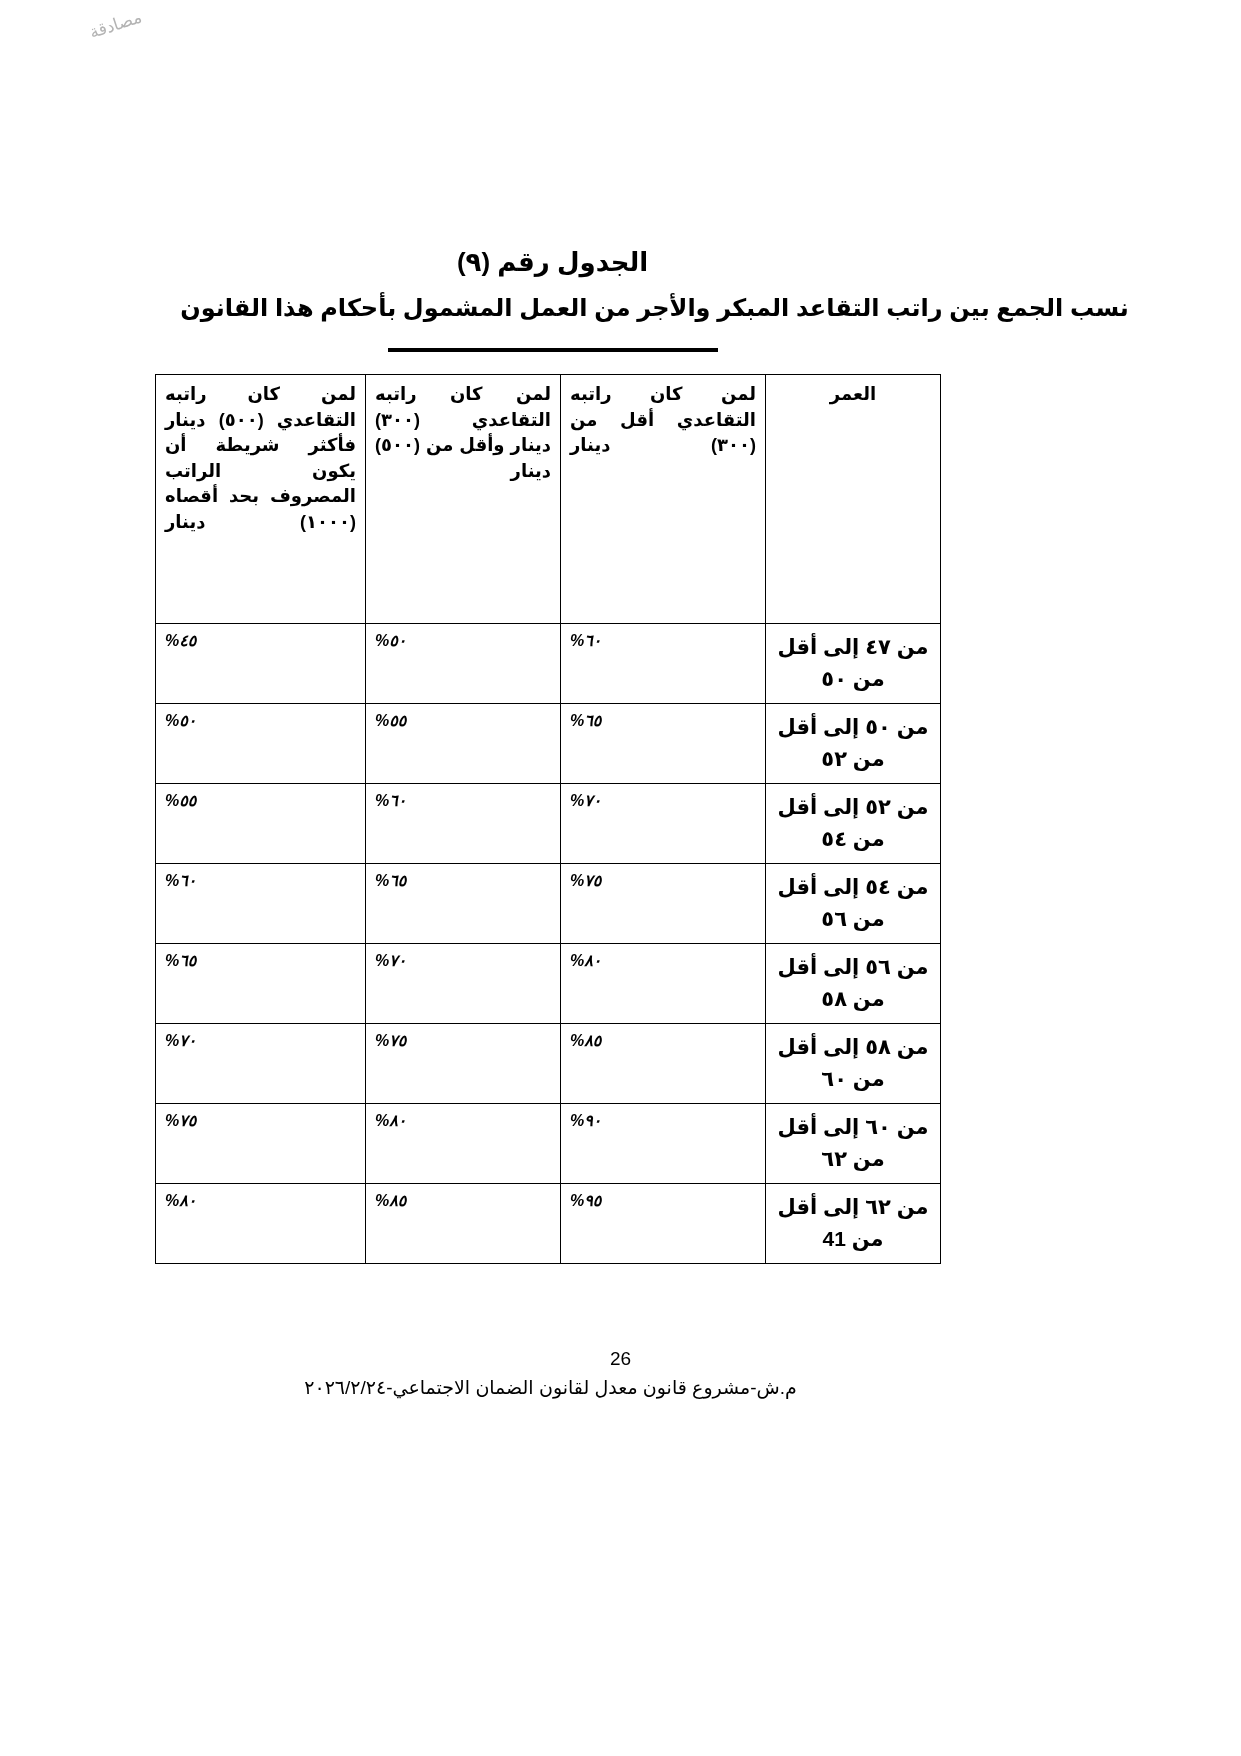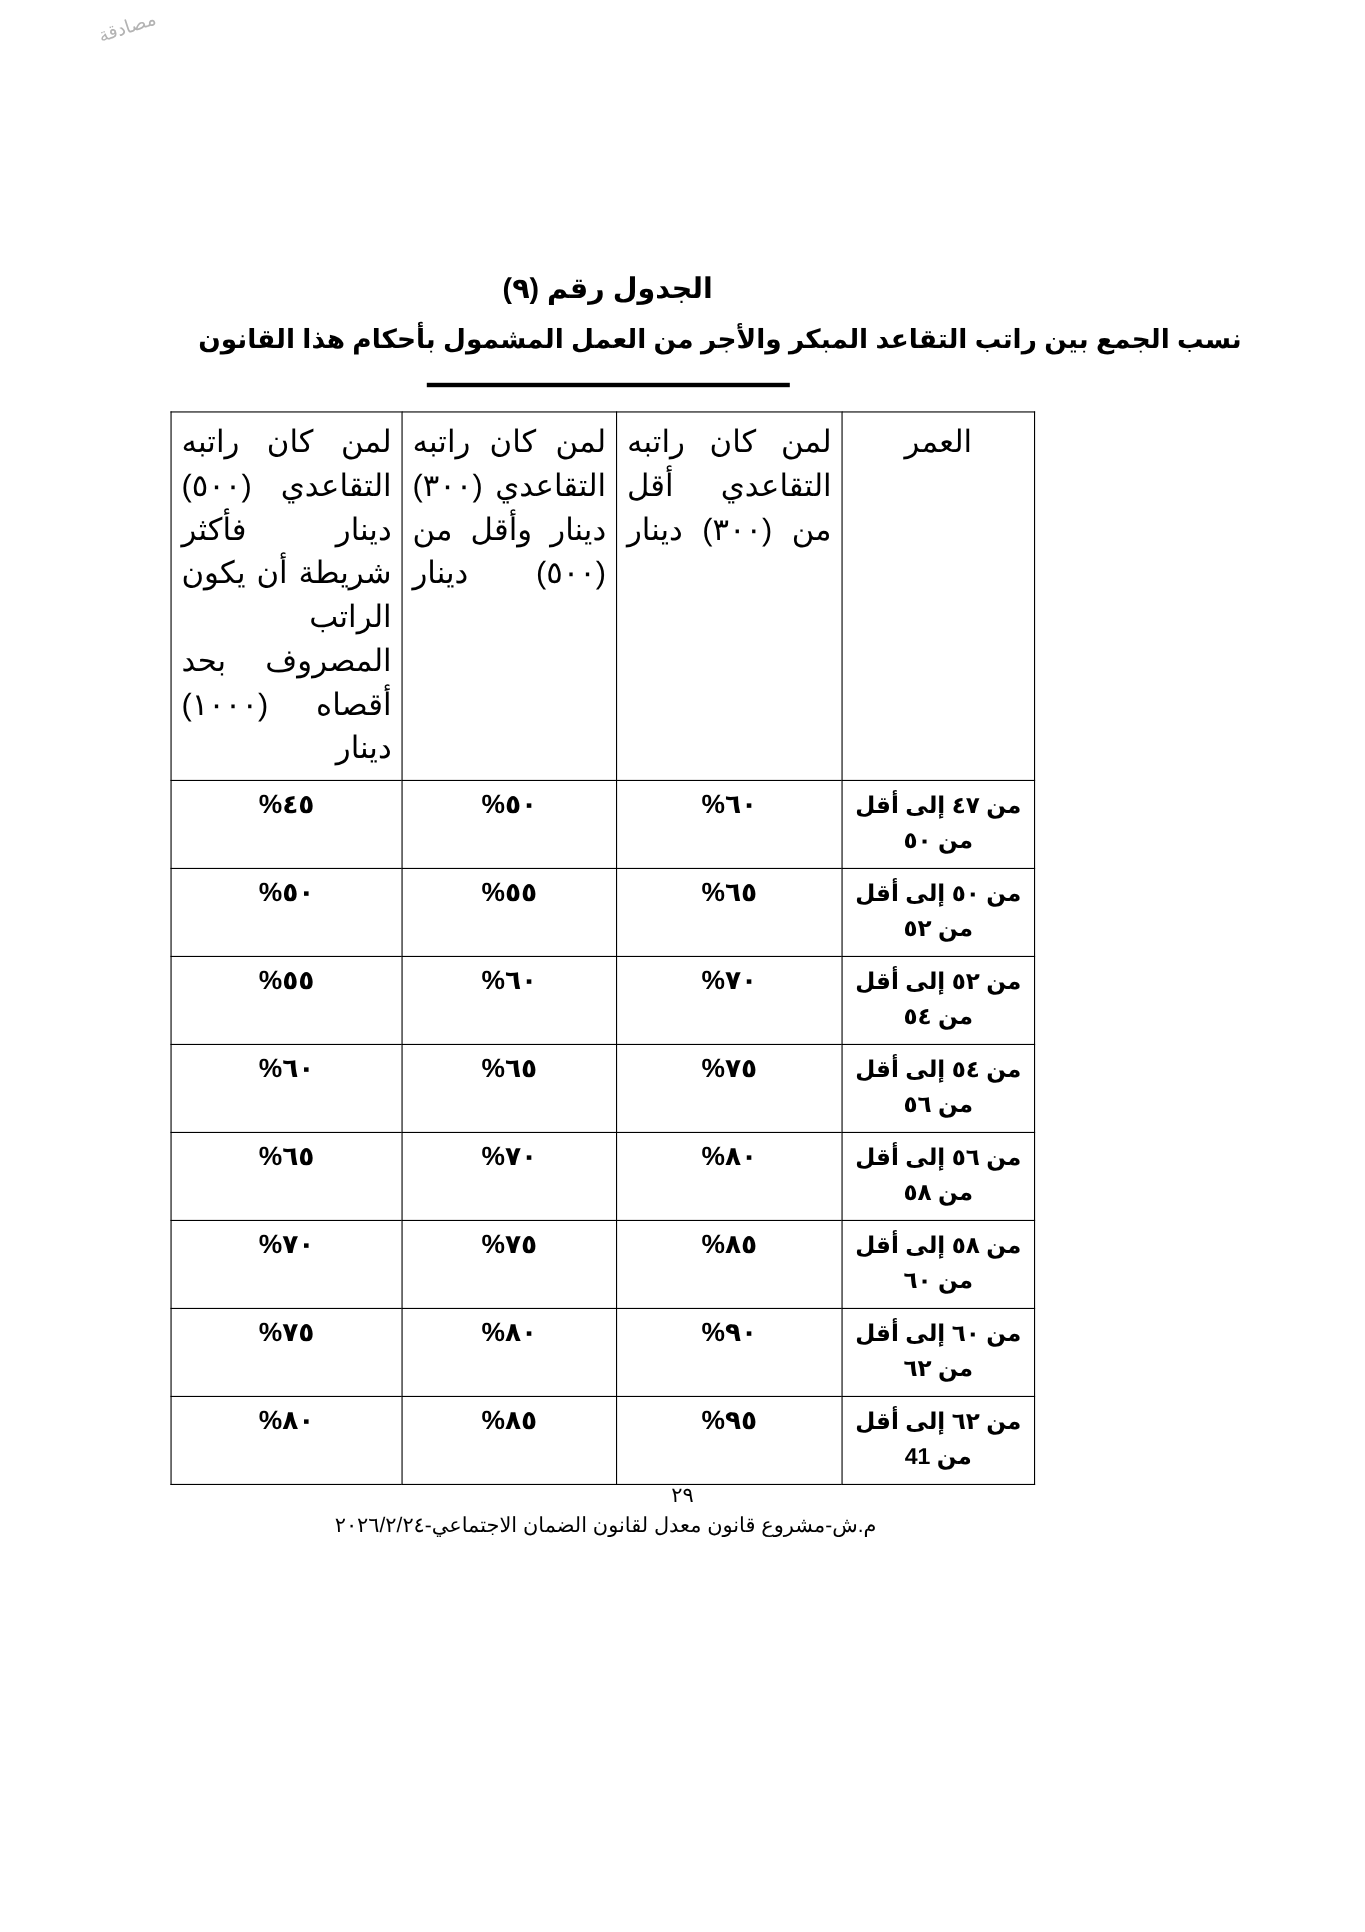--- a/index.html
+++ b/index.html
@@ -91,22 +91,22 @@
     vertical-align: top;
     padding: 7px 9px 9px 9px;
   }
   
   col.c-age    { width: 175px; }
   col.c-low    { width: 205px; }
   col.c-mid    { width: 195px; }
   col.c-high   { width: 210px; }
 
   th.hdr {
-    font-size: 28px;
-    font-weight: normal;
+    font-size: 18px;
+    font-weight: bold;
     line-height: 1.42;
     height: 232px;
     text-align: justify;
     text-align-last: justify;
     word-spacing: 1px;
   }
   th.hdr-age {
     text-align: left;
     text-align-last: center;
     vertical-align: top;
@@ -114,25 +114,25 @@
   }
   td.age {
     font-size: 21px;
     font-weight: bold;
     line-height: 1.5;
     text-align: center;
     height: 56px;
     padding-top: 9px;
   }
   td.pct {
-    font-size: 24px;
-    font-weight: bold;
-    text-align: center;
+    font-size: 16px;
+    font-weight: bold;
     direction: ltr;
     padding-top: 11px;
+    font-style: italic;
   }
 
   
   .page-number {
     position: absolute;
     top: 1348px;
     left: 0;
     width: 1241px;
     text-align: center;
     font-size: 19px;
@@ -221,16 +221,16 @@
         <tr>
           <td class="age">من ٦٢ إلى أقل من 41</td>
           <td class="pct">%٩٥</td>
           <td class="pct">%٨٥</td>
           <td class="pct">%٨٠</td>
         </tr>
       </tbody>
     </table>
   </div>
 
-  <div class="page-number">٢٩</div>
+  <div class="page-number">26</div>
   <div class="footer-note">م.ش-مشروع قانون معدل لقانون الضمان الاجتماعي-٢٠٢٦/٢/٢٤</div>
 
 </div>
 
 </body></html>

